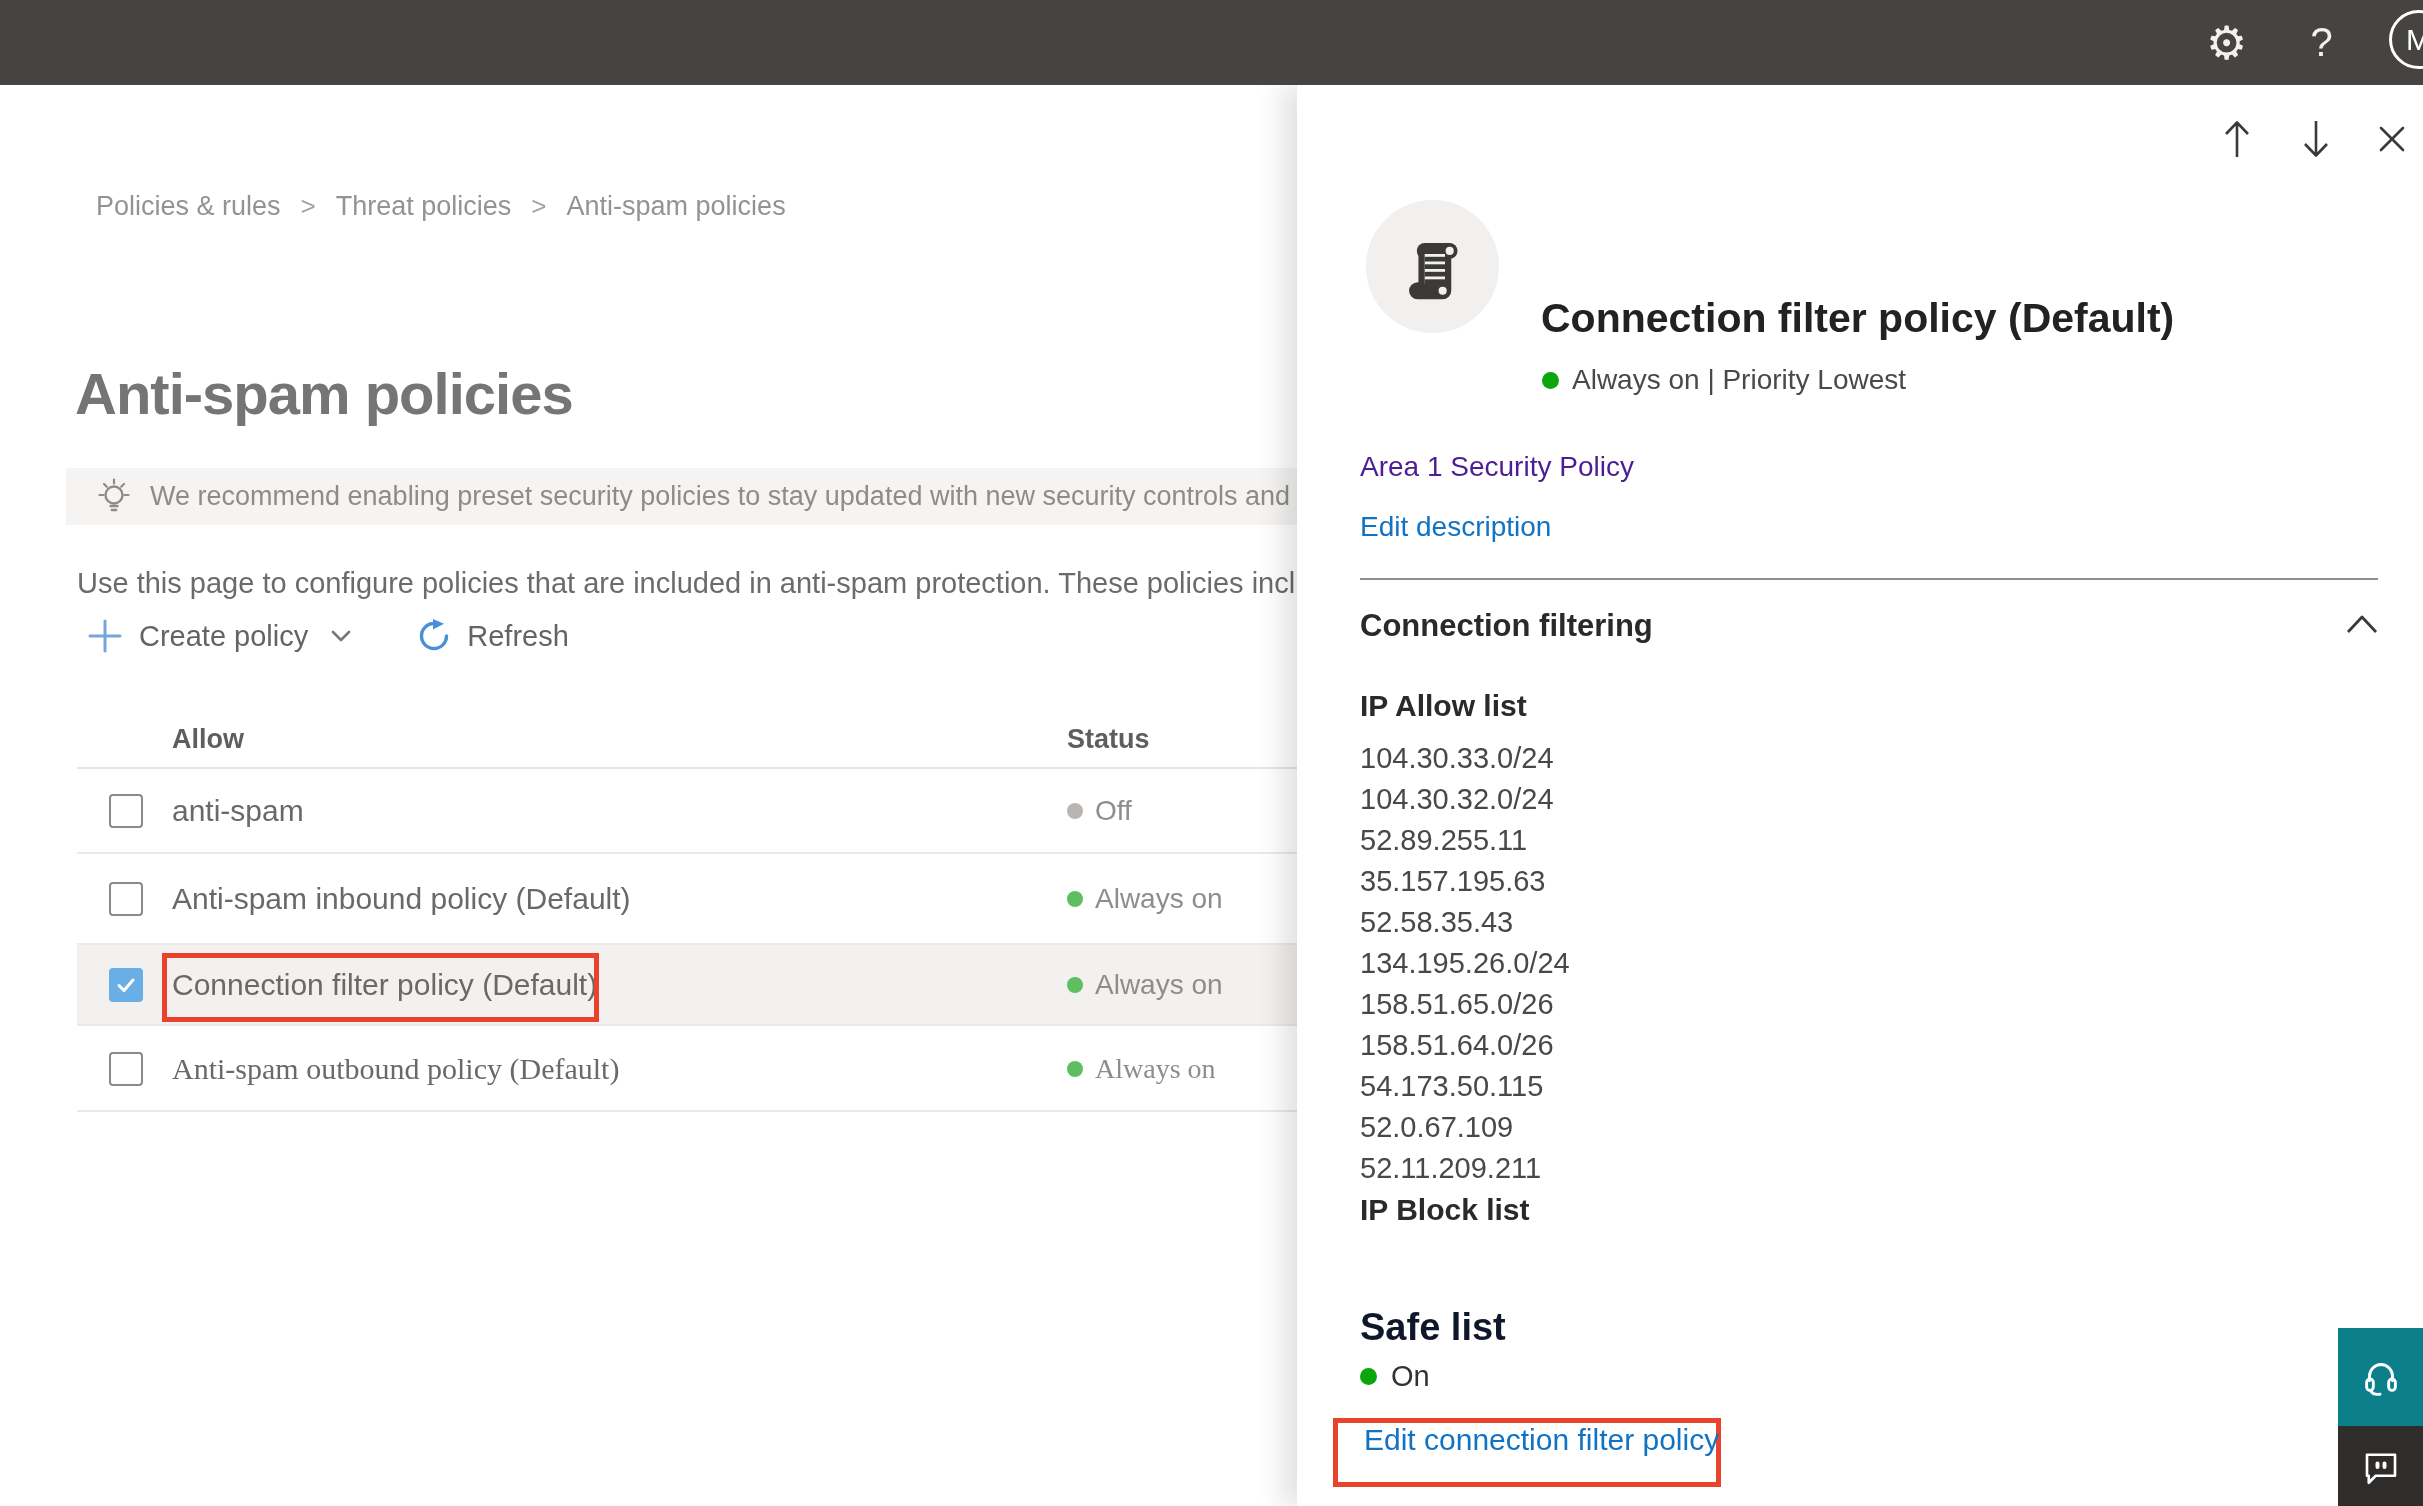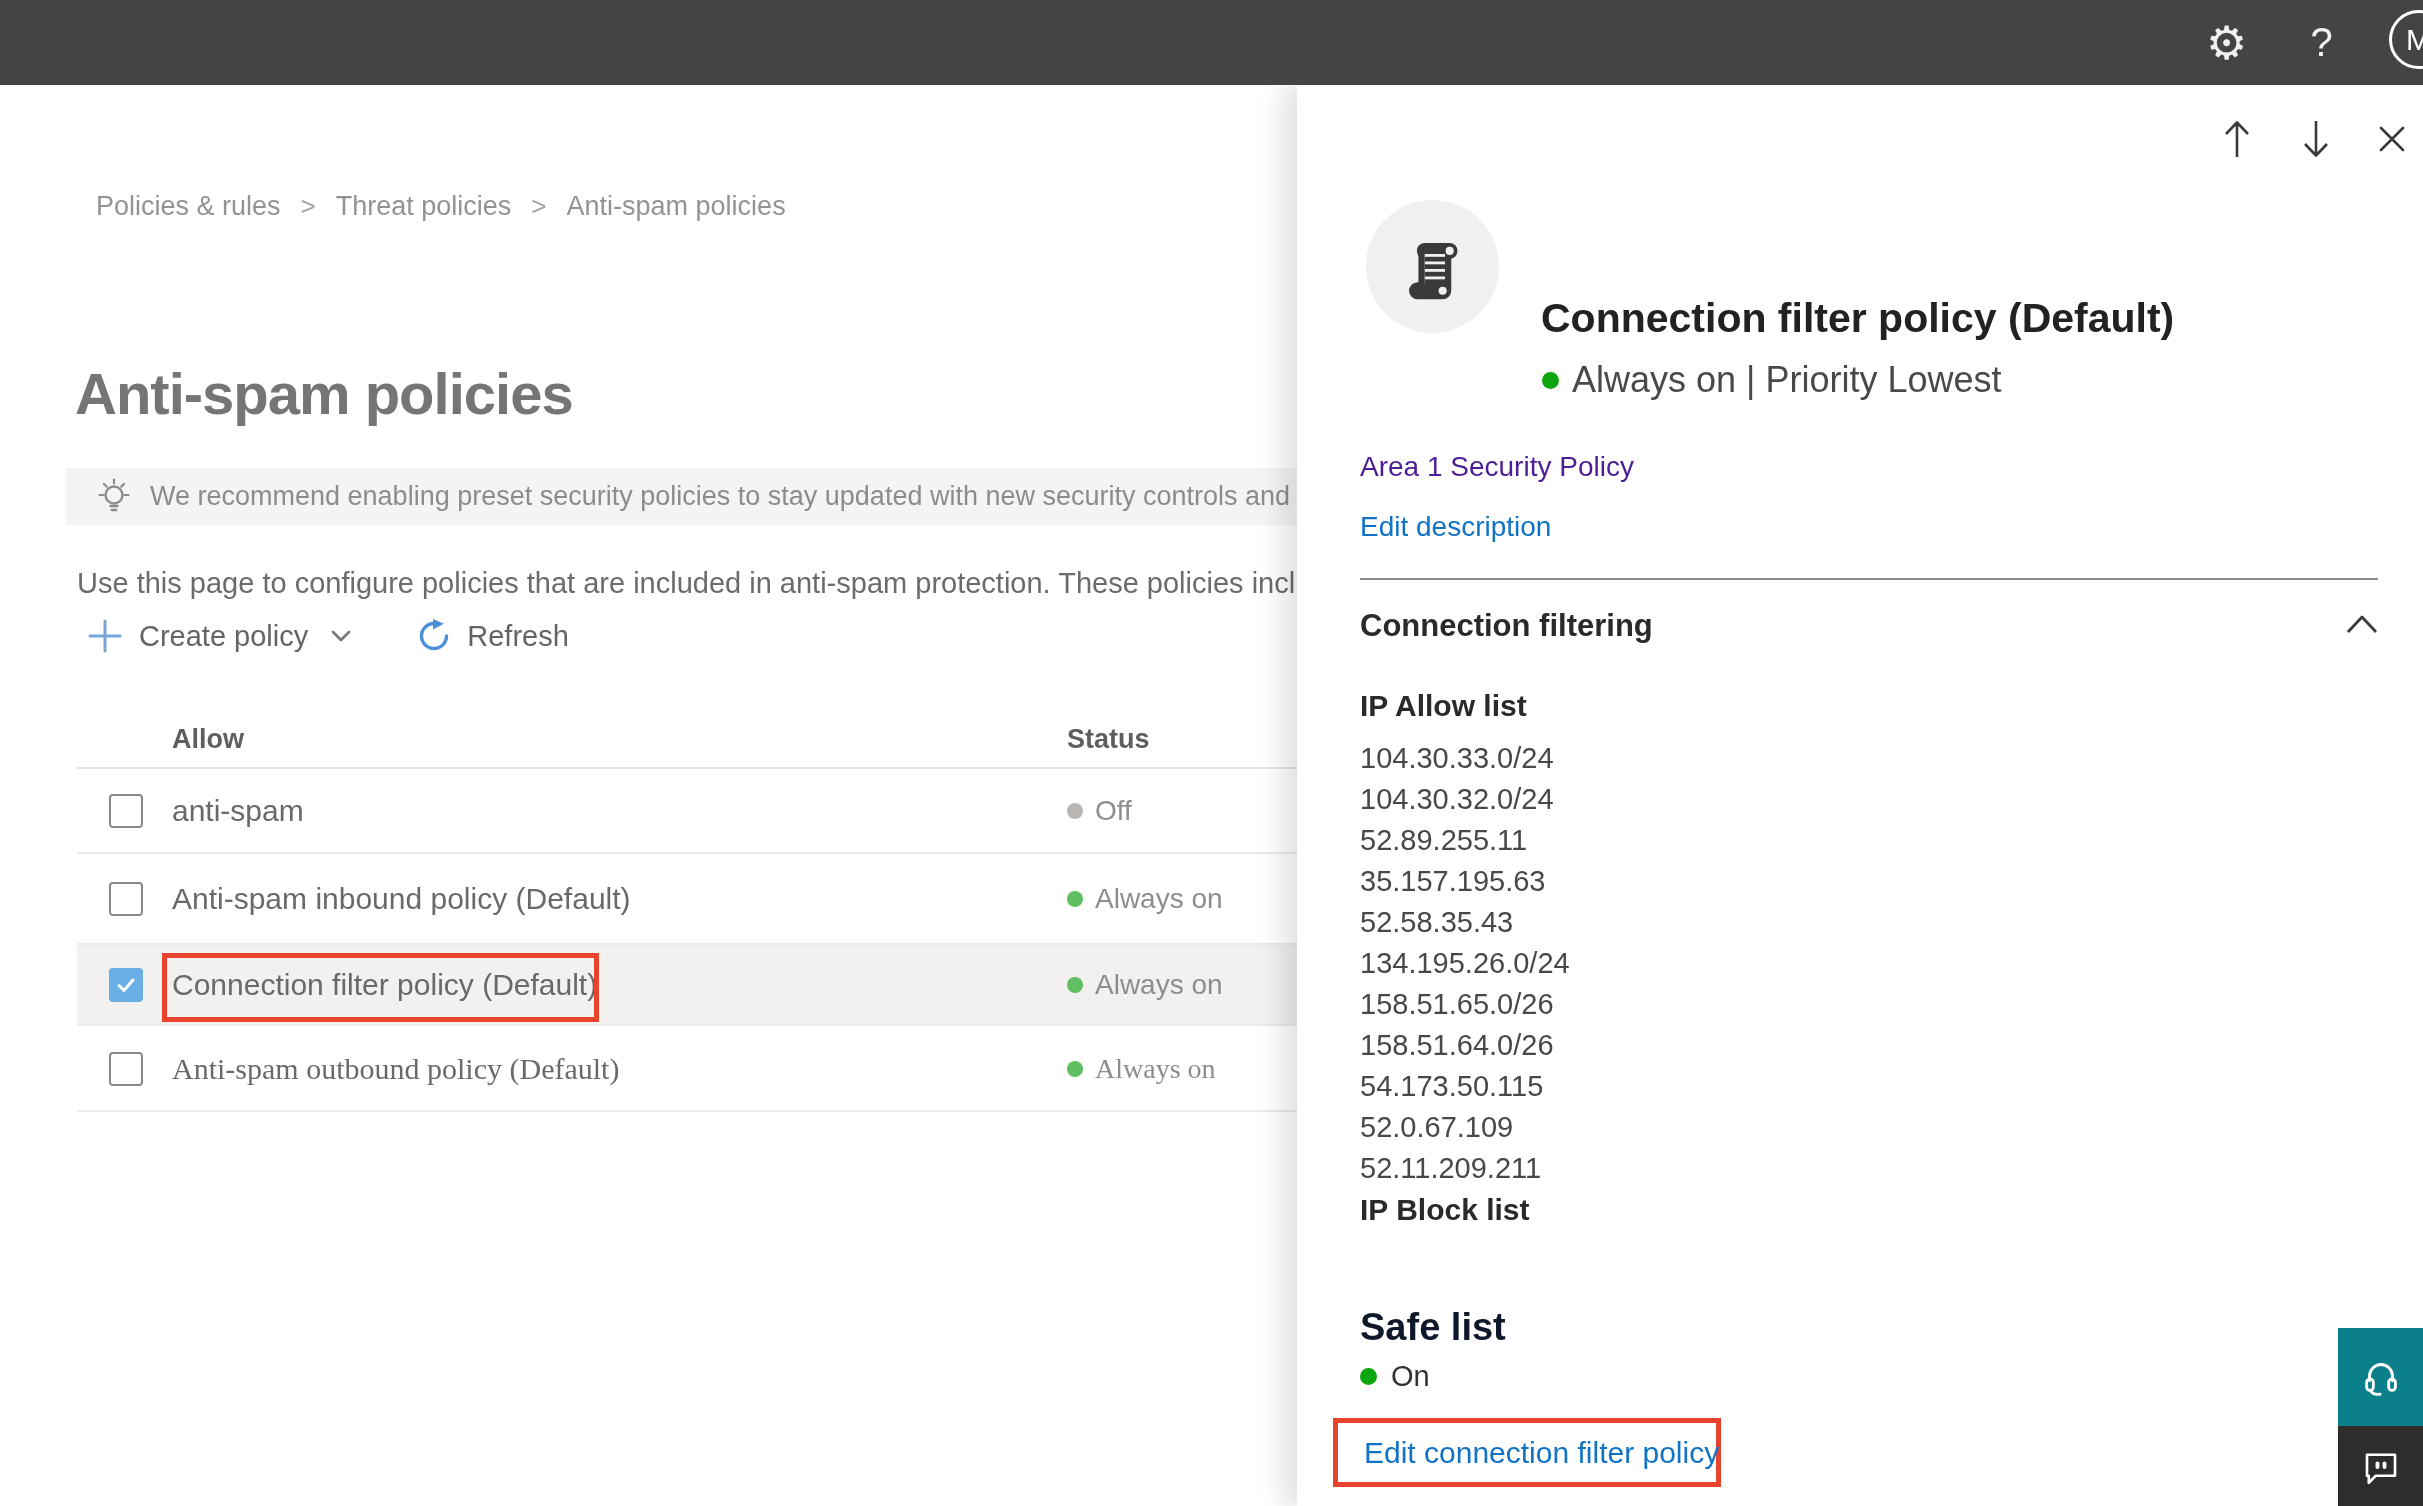--- a/index.html
+++ b/index.html
@@ -67,38 +67,38 @@
           box-shadow:-14px 0 26px rgba(0,0,0,0.12);z-index:10;}
   .fly-nav{position:absolute;top:30px;height:48px;display:flex;align-items:center;justify-content:center;
            width:48px;cursor:pointer;}
   #fly-up{left:916px;}
   #fly-down{left:995px;}
   #fly-close{left:1071px;}
 
   .fly-avatar{position:absolute;left:69px;top:115px;width:133px;height:133px;border-radius:50%;background:#f1f0ef;
               display:flex;align-items:center;justify-content:center;}
   .fly-title{position:absolute;left:244px;top:210px;font-size:41px;font-weight:700;color:#232221;white-space:nowrap;}
-  .fly-status{position:absolute;left:245px;top:194px;height:34px;display:flex;align-items:center;font-size:36px;color:#4b4947;justify-content:space-between;}
+  .fly-status{position:absolute;left:245px;top:194px;height:34px;display:flex;align-items:center;font-size:28px;color:#4b4947;justify-content:space-between;}
   .fly-status .sdot{width:17px;height:17px;border-radius:50%;background:#0da50d;margin-right:13px;flex:none;}
 
   .fly-desc{position:absolute;left:63px;top:278px;font-size:28px;color:#4c1d95;}
   .fly-editdesc{position:absolute;left:63px;top:354px;font-size:28px;color:#1173c4;cursor:pointer;}
   .fly-divider{position:absolute;left:63px;top:408px;width:1018px;border-top:2px solid #908e8c;}
   .fly-section{position:absolute;left:63px;top:440px;font-size:31px;font-weight:700;color:#2b2a29;cursor:pointer;}
   .fly-chevron{position:absolute;left:1047px;top:443px;cursor:pointer;display:flex;}
 
   .ip-heading{position:absolute;left:63px;top:527px;font-size:30px;font-weight:700;color:#2b2a29;}
   .ip-list{position:absolute;left:63px;top:573px;font-size:29px;line-height:41px;color:#4a4846;}
   .ipblock-heading{position:absolute;left:63px;top:1108px;font-size:30px;font-weight:700;color:#2b2a29;}
   .safe-heading{position:absolute;left:63px;top:1221px;font-size:38px;font-weight:700;color:#0f172a;}
   .safe-status{position:absolute;left:63px;top:1274px;height:34px;display:flex;align-items:center;font-size:29px;color:#333230;}
   .safe-status .sdot{width:17px;height:17px;border-radius:50%;background:#0ca50c;margin-right:14px;flex:none;}
 
   .edit-box{position:absolute;left:36px;top:1333px;width:388px;height:69px;border:5px solid #e8432d;
-            box-sizing:border-box;display:flex;align-items:center;}
+            box-sizing:border-box;display:flex;align-items:flex-start;}
   .edit-link{margin-left:26px;font-size:30px;color:#1173c4;white-space:nowrap;cursor:pointer;}
 
   
   .fab{position:absolute;left:2338px;width:85px;display:flex;align-items:center;justify-content:center;
        cursor:pointer;z-index:40;}
   #fab-support{top:1328px;height:98px;background:#0b7f8a;}
   #fab-feedback{top:1426px;height:81px;background:#2f2d2b;}
 </style>
 </head>
 <body>

